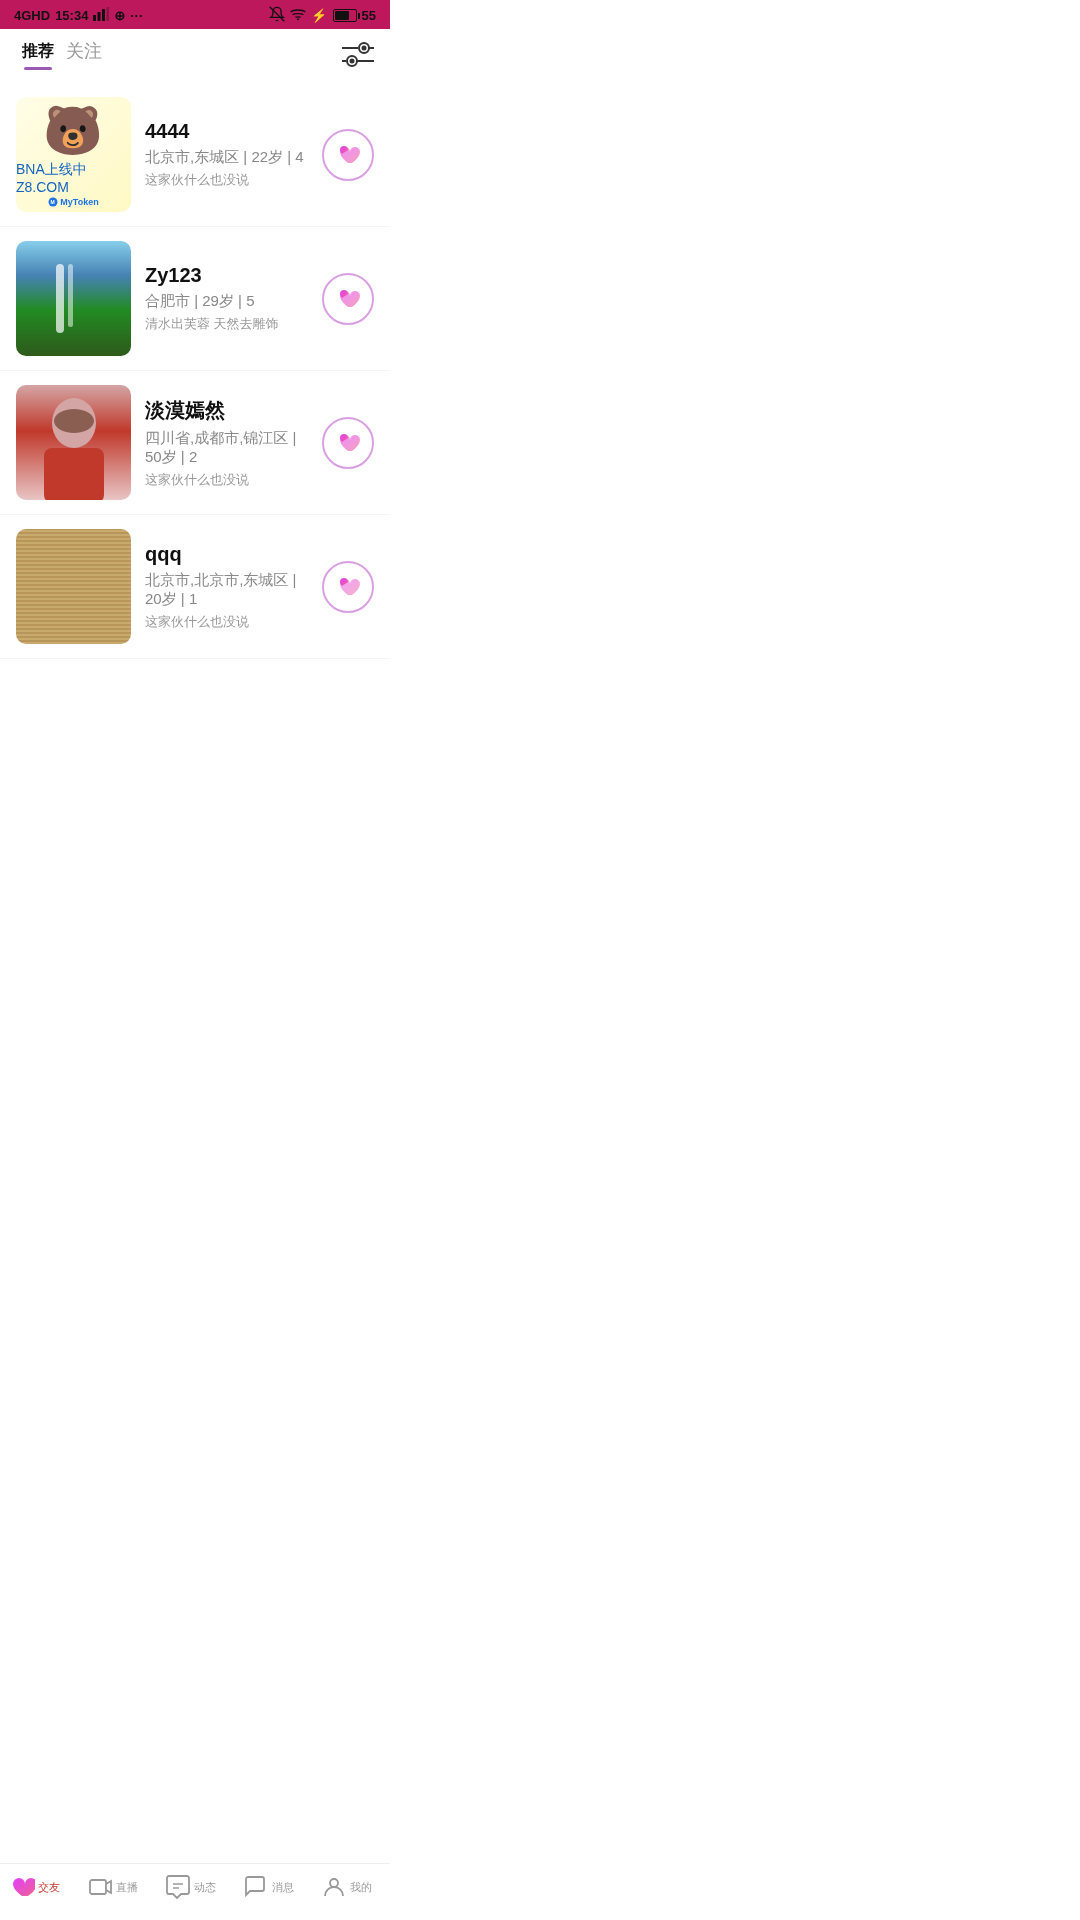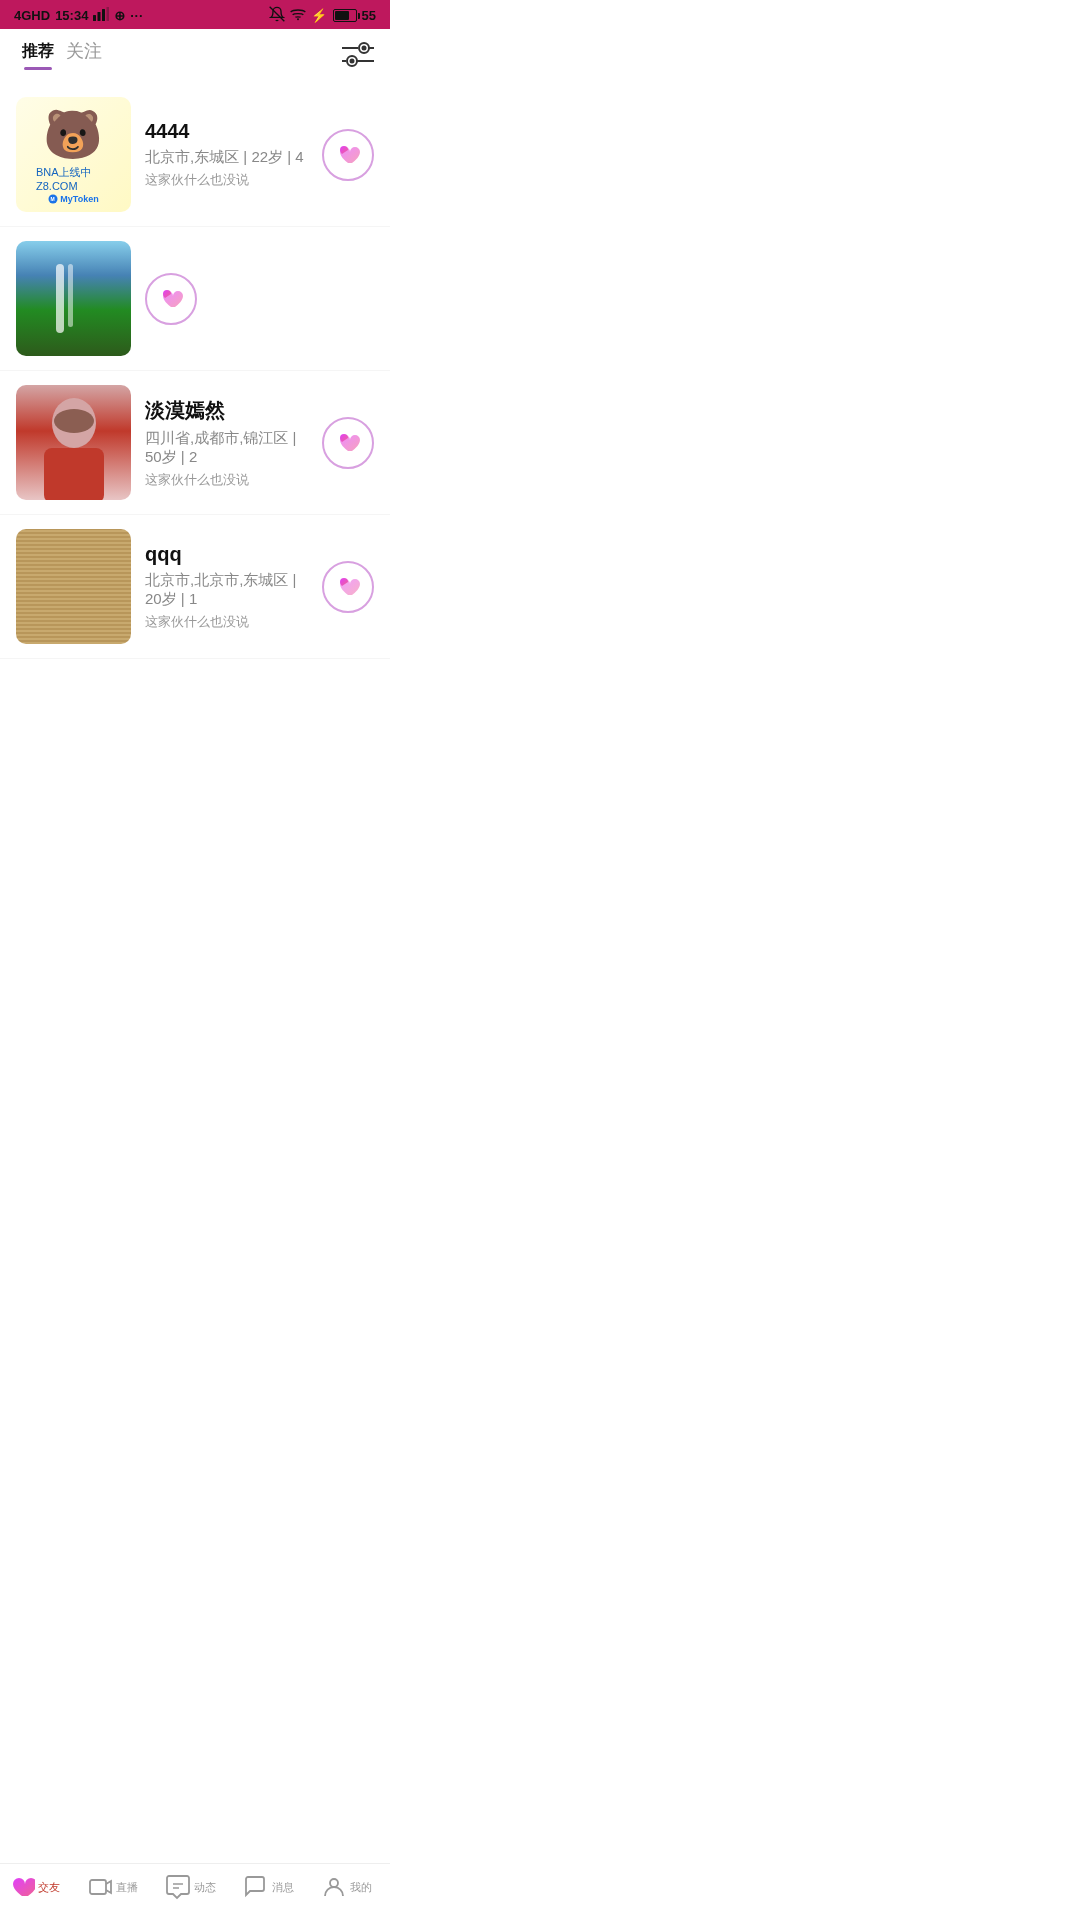--- a/index.html
+++ b/index.html
@@ -248,21 +248,21 @@
       <line x1="14" y1="20" x2="32" y2="20" stroke="#333" stroke-width="2"></line>
     </svg>
   </button>
 </div>
 
 <div class="user-list">
 
   <div class="user-item">
     <div class="user-avatar avatar-1">
       <div style="font-size:48px;">🐻</div>
-      <div style="font-size:11px;color:#1565c0;margin-top:2px;margin-left:20px;">BNA上线中Z8.COM</div>
+      <div style="font-size:14px;color:#1565c0;margin-top:2px;">BNA上线中Z8.COM</div>
       <div class="token-badge">
         <svg width="10" height="10" viewBox="0 0 20 20">
             <circle cx="10" cy="10" r="9" fill="#1a73e8"></circle>
             <text x="5" y="14" font-size="10" fill="white" font-weight="bold">M</text>
           </svg>
         MyToken
       </div>
     </div>
     <div class="user-info">
       <div class="user-name">4444</div>
@@ -280,20 +280,25 @@
         <path d="M13 21s-8-5.5-8-11a5 5 0 0110 0 5 5 0 0110 0c0 5.5-8 11-8 11z" fill="url(#hg1)" opacity="0.6"></path>
         <path d="M7 12s-2-2-2-4a4 4 0 018 0" fill="url(#hg1)"></path>
       </svg>
     </button>
   </div>
 
   <div class="user-item">
     <div class="user-avatar avatar-2">
       
     </div>
+    <div class="user-info">
+      <div class="user-name">Zy123</div>
+      <div class="user-meta">合肥市 | 29岁 | 5</div>
+      <div class="user-bio">清水出芙蓉 天然去雕饰</div>
+    </div>
     <button class="like-btn">
       <svg viewBox="0 0 26 26" fill="none">
         <defs>
           <linearGradient id="hg2" x1="0" y1="0" x2="1" y2="1">
             <stop offset="0%" stop-color="#e040fb"></stop>
             <stop offset="100%" stop-color="#f06292"></stop>
           </linearGradient>
         </defs>
         <path d="M13 21s-8-5.5-8-11a5 5 0 0110 0 5 5 0 0110 0c0 5.5-8 11-8 11z" fill="url(#hg2)" opacity="0.6"></path>
         <path d="M7 12s-2-2-2-4a4 4 0 018 0" fill="url(#hg2)"></path>

